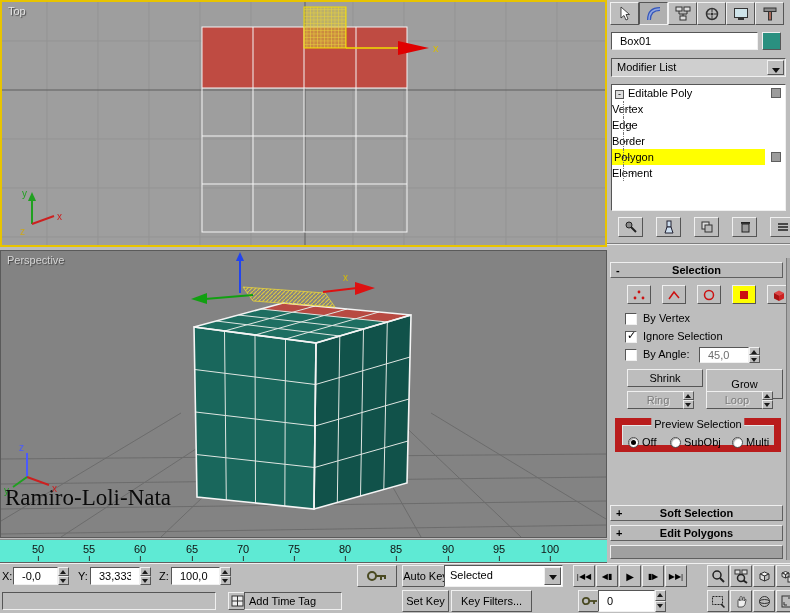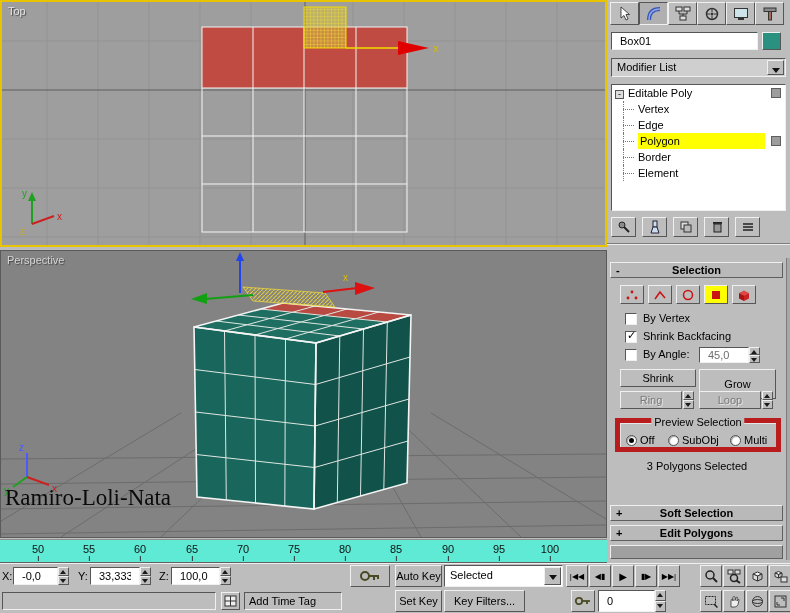--- a/index.html
+++ b/index.html
@@ -4,46 +4,46 @@
 <style>
   *{margin:0;padding:0;box-sizing:border-box;}
   html,body{width:790px;height:613px;background:#bdbdbd;}
   #root{position:relative;width:790px;height:613px;background:#bdbdbd;
         font-family:"Liberation Sans","DejaVu Sans",sans-serif;font-size:11px;color:#000;overflow:hidden;}
   .abs{position:absolute;}
   .raised{background:#bdbdbd;border:1px solid;border-color:#f0f0f0 #565656 #565656 #f0f0f0;}
   .pressed{background:#b0b0b0;border:1px solid;border-color:#565656 #f0f0f0 #f0f0f0 #565656;}
   .sunkw{background:#fff;border:1px solid;border-color:#565656 #f0f0f0 #f0f0f0 #565656;}
   .sunkg{background:#b4b4b4;border:1px solid;border-color:#565656 #f0f0f0 #f0f0f0 #565656;}
-  .btn{display:flex;align-items:center;justify-content:center;cursor:default;white-space:nowrap;}
+  .btn{display:flex;align-items:center;justify-content:center;cursor:default;white-space:nowrap;margin-left:7px;}
   .dis{color:#7a7a7a;text-shadow:1px 1px 0 #e6e6e6;}
   input.fld{position:absolute;border:1px solid;border-color:#565656 #f0f0f0 #f0f0f0 #565656;background:#fff;
             font:11px "Liberation Sans","DejaVu Sans",sans-serif;padding:0 8px;}
   input.fldg{color:#6e6e6e;}
   .spin{position:absolute;width:11px;}
   .spin i{display:block;width:100%;height:50%;background:#bdbdbd;border:1px solid;border-color:#f0f0f0 #565656 #565656 #f0f0f0;position:relative;}
   .spin i::after{content:"";position:absolute;left:1px;border-left:3px solid transparent;border-right:3px solid transparent;}
   .spin .up::after{top:2px;border-bottom:4px solid #1a1a1a;}
   .spin .dn::after{top:2px;border-top:4px solid #1a1a1a;}
   .cb{position:absolute;width:12px;height:12px;background:#fff;border:1px solid;border-color:#565656 #f0f0f0 #f0f0f0 #565656;}
   .cb.checked::after{content:"✓";position:absolute;top:-3px;left:1px;font-size:11px;font-weight:bold;color:#000;}
   .radio{display:inline-block;width:11px;height:11px;border-radius:50%;background:#fff;border:1px solid #4e4e4e;
          box-shadow:inset 1px 1px 1px rgba(0,0,0,.35);vertical-align:-2px;margin-right:3px;position:relative;}
   .radio.sel::after{content:"";position:absolute;left:2px;top:2px;width:5px;height:5px;border-radius:50%;background:#000;}
   .rollbar{position:absolute;left:3px;width:173px;height:16px;background:#b9b9b9;border:1px solid;
            border-color:#efefef #5f5f5f #5f5f5f #efefef;text-align:center;line-height:14px;font-weight:bold;font-size:11px;}
   .rollbar .pm{position:absolute;left:5px;top:0;font-weight:bold;}
-  .grp{position:absolute;border:5px solid #b91c1c;box-shadow:inset 1px 1px 0 #e6e6e6;}
+  .grp{position:absolute;border:7px solid #b91c1c;box-shadow:inset 1px 1px 0 #e6e6e6;}
   .gtitle{position:absolute;top:-7px;left:50%;transform:translateX(-50%);background:#bdbdbd;padding:0 3px;white-space:nowrap;}
   .tab{width:29px;height:23px;display:flex;align-items:center;justify-content:center;}
   .vplabel{position:absolute;left:6px;top:3px;color:#e4e4e4;font-size:11px;text-shadow:1px 1px 1px #444;}
   .tick{position:absolute;top:3px;transform:translateX(-50%);font-size:11px;color:#111;}
   .tick::after{content:"";position:absolute;left:50%;top:13px;height:5px;border-left:1px solid #333;}
   .srow{height:16px;line-height:16px;position:relative;white-space:nowrap;}
-  .tree{padding-left:26px;}
+  .tree{}
   .tree::before{content:"";position:absolute;left:11px;top:0;bottom:0;border-left:1px dotted #777;}
   .tree::after{content:"";position:absolute;left:11px;top:8px;width:11px;border-top:1px dotted #777;}
   .togglebox{position:absolute;right:4px;top:3px;width:10px;height:10px;background:#9c9c9c;border:1px solid #5e5e5e;}
   .minusbox{display:inline-block;width:9px;height:9px;border:1px solid #555;background:#ddd;line-height:7px;font-size:9px;
             text-align:center;vertical-align:0px;margin:0 4px 0 3px;}
   .arrowbtn{position:absolute;right:1px;top:1px;bottom:1px;width:17px;background:#bdbdbd;border:1px solid;
             border-color:#f0f0f0 #565656 #565656 #f0f0f0;}
   .arrowbtn::after{content:"";position:absolute;left:4px;top:7px;border-left:4px solid transparent;border-right:4px solid transparent;border-top:5px solid #111;}
   .navbtn{position:absolute;width:22px;height:22px;}
   .wm{position:absolute;left:4px;top:234px;font-family:"Liberation Serif","DejaVu Serif",serif;font-size:23px;color:#0a0a0a;}
@@ -242,25 +242,25 @@
       <span class="arrowbtn"></span>
     </div>
 
     <div class="abs sunkw" style="left:4px;top:84px;width:175px;height:127px;overflow:hidden;">
       <div class="srow">
         <span class="minusbox">-</span><span>Editable Poly</span>
         <span class="togglebox"></span>
       </div>
       <div class="srow tree"><span>Vertex</span></div>
       <div class="srow tree"><span>Edge</span></div>
+      <div class="srow tree"><span>Border</span></div>
       <div class="srow tree">
         <span style="display:block;background:#ffff00;margin-right:20px;padding-left:2px;">Polygon</span>
         <span class="togglebox"></span>
       </div>
-      <div class="srow tree"><span>Border</span></div>
       <div class="srow tree"><span>Element</span></div>
     </div>
 
     <div class="abs" style="left:4px;top:217px;display:flex;gap:6px;">
       <div class="raised btn" style="width:25px;height:20px;">
         <svg width="14" height="14">
             <circle cx="5" cy="5" r="3" fill="#8a8a8a" stroke="#222"></circle>
             <line x1="7" y1="7" x2="12" y2="12" stroke="#222" stroke-width="2"></line>
           </svg>
       </div>
@@ -327,21 +327,21 @@
             <polygon points="3,5 8,7.5 8,13 3,10.5" fill="#aa1111"></polygon>
             <polygon points="13,5 8,7.5 8,13 13,10.5" fill="#cc2222"></polygon>
           </svg>
       </div>
     </div>
 
     <span class="cb" style="left:18px;top:313px;"></span>
     <span class="abs" style="left:36px;top:312px;">By Vertex</span>
 
     <span class="cb checked" style="left:18px;top:331px;"></span>
-    <span class="abs" style="left:36px;top:330px;">Shrink Backfacing</span>
+    <span class="abs" style="left:36px;top:330px;">Ignore Selection</span>
 
     <span class="cb" style="left:18px;top:349px;"></span>
     <span class="abs" style="left:36px;top:348px;">By Angle:</span>
     <input class="fld fldg" style="left: 92px; top: 347px; width: 50px; height: 16px;" value="45,0">
     <span class="spin" style="left:142px;top:347px;height:16px;">
         <i class="up"></i>
         <i class="dn"></i>
       </span>
 
     <div class="abs raised btn" style="left:13px;top:369px;width:76px;height:18px;">
@@ -366,21 +366,20 @@
         <i class="dn"></i>
       </span>
 
     <div class="grp" style="left:8px;top:418px;width:166px;height:34px;">
       <span class="gtitle">Preview Selection</span>
       <span class="abs" style="left:6px;top:11px;"><span class="radio sel"></span><span>Off</span></span>
       <span class="abs" style="left:48px;top:11px;"><span class="radio"></span><span>SubObj</span></span>
       <span class="abs" style="left:110px;top:11px;"><span class="radio"></span><span>Multi</span></span>
     </div>
 
-    <div class="abs" style="left:0;top:460px;width:180px;text-align:center;">3 Polygons Selected</div>
 
     <div class="rollbar" style="top:505px;">
       <span class="pm">+</span>
       <span>Soft Selection</span>
     </div>
     <div class="rollbar" style="top:525px;">
       <span class="pm">+</span>
       <span>Edit Polygons</span>
     </div>
     <div class="rollbar" style="top:545px;height:14px;background:#a0a0a0;"></div>

